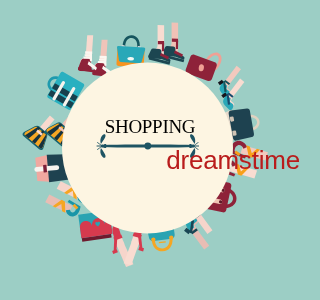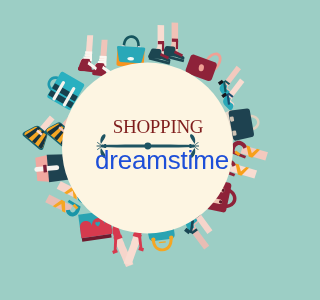--- a/index.html
+++ b/index.html
@@ -2,24 +2,24 @@
 <html><head>
 <meta charset="utf-8">
 <style>
   html,body{margin:0;padding:0;}
   body{width:300px;height:300px;overflow:hidden;background:#9CCEC5;
        font-family:"Liberation Serif",serif;}
   #stage{position:relative;width:300px;height:300px;}
   svg#art{display:block;position:absolute;left:0;top:0;}
   .title{position:absolute;left:0;width:300px;text-align:center;
          font-family:"Liberation Serif",serif;font-weight:400;
-         color:#7f1d1d;letter-spacing:1.2px;padding-left:8px;}
-  #watermark{position:absolute;left:12px;width:300px;text-align:center;top:146px;
+         color:#000000;letter-spacing:1.2px;}
+  #watermark{position:absolute;left:0;width:300px;text-align:right;top:146px;
              font-family:"Liberation Sans",sans-serif;font-size:26px;line-height:28px;
-             font-weight:400;color:#1d4ed8;letter-spacing:-0.2px;}
+             font-weight:400;color:#b91c1c;letter-spacing:-0.2px;}
   #shop-title{top:117px;font-size:19px;line-height:20px;letter-spacing:-0.3px;}
 </style>
 </head>
 <body>
 
 <div id="stage">
   <svg id="art" width="300" height="300" viewBox="0 0 300 300">
     <rect x="0" y="0" width="300" height="300" fill="#9CCEC5"></rect>
     <g id="ring" transform="translate(147.5,148) scale(0.955) translate(-147.5,-148)">
 

